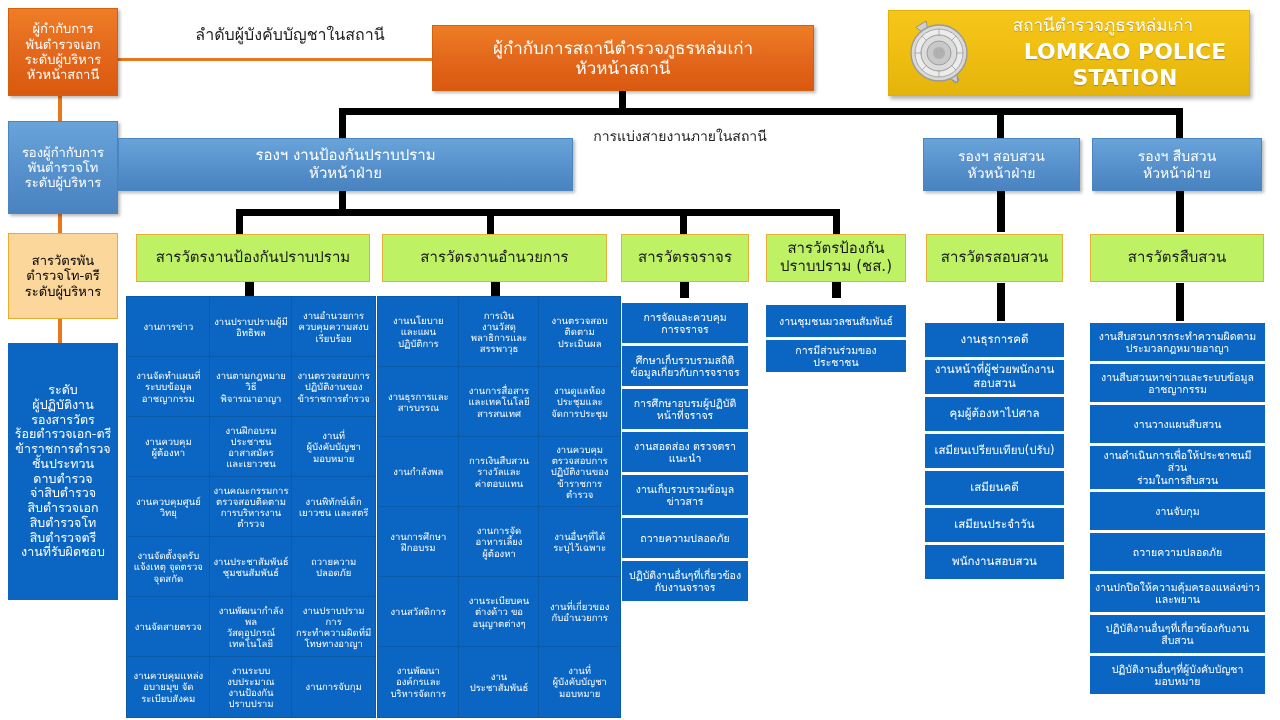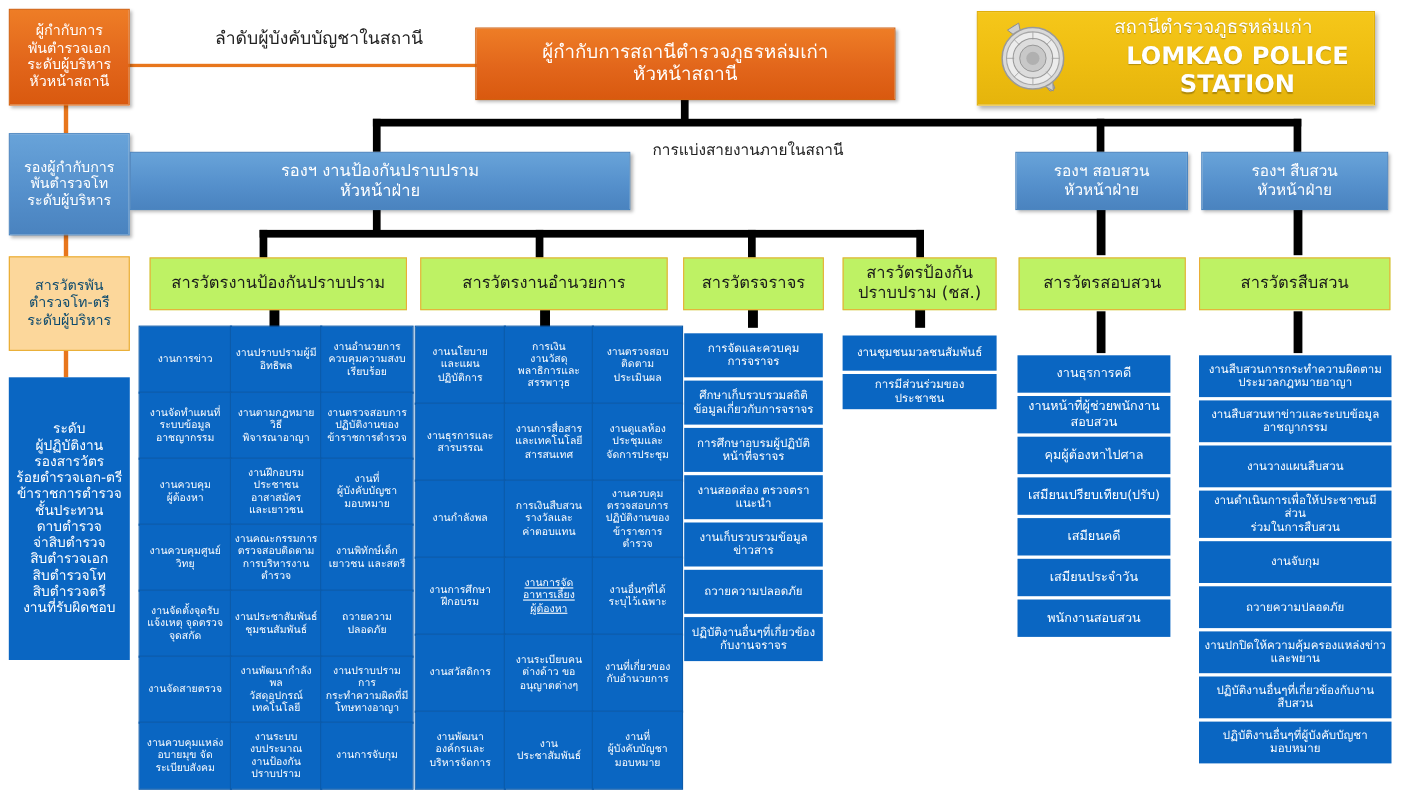--- a/index.html
+++ b/index.html
@@ -19,21 +19,21 @@
     background:linear-gradient(180deg,#EE7D26 0%,#E2661B 55%,#D9590F 100%);
     color:#ffffff;border:1px solid #D2600E;
     box-shadow:2px 2px 3px rgba(0,0,0,.28);
   }
   .blue-grad{
     background:linear-gradient(180deg,#68A3D9 0%,#548FCB 60%,#4A83BF 100%);
     color:#ffffff;border:1px solid #4C86C0;
     box-shadow:2px 2px 3px rgba(0,0,0,.28);
   }
   .cream{
-    background:#FCD79B;color:#0c4a6e;border:1px solid #E8AB2E;
+    background:#FCD79B;color:#000000;border:1px solid #E8AB2E;
   }
   .cream-soft{
     background:#bef264;color:#1a1a1a;border:1px solid #E9AE37;
   }
   .solid-blue{
     background:#0A66C2;color:#ffffff;border:none;
   }
   .grid-cell{
     background:#0A66C2;color:#ffffff;border:1px solid #0A66C2;outline:1px solid #0C5BAA;
   }
@@ -199,21 +199,21 @@
 
   <div class="box cream-soft" style="left:621px;top:234px;width:128px;height:48px;font-size:15px;">
     <span>สารวัตรจราจร</span>
   </div>
 
   <div class="box cream-soft" style="left:766px;top:234px;width:140px;height:48px;font-size:15px;">
     <span style="white-space:pre-line;">สารวัตรป้องกัน
 ปราบปราม (ชส.)</span>
   </div>
 
-  <div class="box cream-soft" style="left:926px;top:234px;width:152px;height:48px;font-size:15px;">
+  <div class="box cream-soft" style="left:926px;top:234px;width:137px;height:48px;font-size:15px;">
     <span>สารวัตรสอบสวน</span>
   </div>
 
   <div class="box cream-soft" style="left:1090px;top:234px;width:174px;height:48px;font-size:15px;">
     <span>สารวัตรสืบสวน</span>
   </div>
 
   <div class="grid" style="left:127px;top:297px;width:248px;grid-template-columns:repeat(3,1fr);grid-auto-rows:60px;font-size:9.5px;">
   <div class="grid-cell">
         <span style="white-space: pre-line;">งานการข่าว</span>
@@ -356,21 +356,21 @@
 ตรวจสอบการ
 ปฏิบัติงานของ
 ข้าราชการ
 ตำรวจ</span>
       </div>
       <div class="grid-cell">
         <span style="white-space: pre-line;">งานการศึกษา
 ฝึกอบรม</span>
       </div>
       <div class="grid-cell">
-        <span style="white-space: pre-line; text-decoration: underline;">งานการจัด
+        <span style="white-space: pre-line;">งานการจัด
 อาหารเลี้ยง
 ผู้ต้องหา</span>
       </div>
       <div class="grid-cell">
         <span style="white-space: pre-line;">งานอื่นๆที่ได้
 ระบุไว้เฉพาะ</span>
       </div>
       <div class="grid-cell">
         <span style="white-space: pre-line;">งานสวัสดิการ</span>
       </div>

